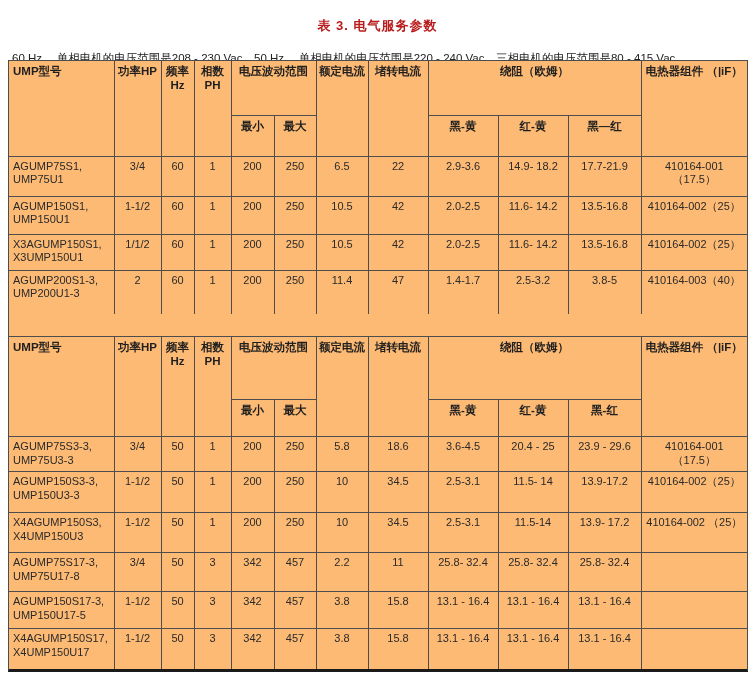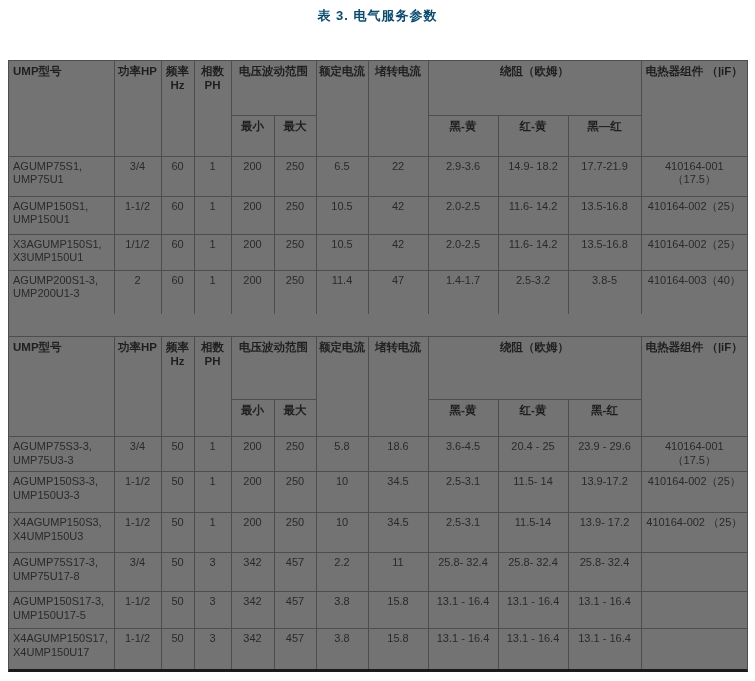--- a/index.html
+++ b/index.html
@@ -5,30 +5,30 @@
   html,body{margin:0;padding:0;background:#ffffff;}
   body{
     width:755px;height:681px;
     font-family:"Liberation Sans","DejaVu Sans",sans-serif;
     color:#2a2a2a;
     position:relative;
   }
   .page{position:relative;width:755px;height:681px;overflow:hidden;}
   .doc-title{
     text-align:center;font-weight:bold;font-size:13px;
-    padding-top:7px;letter-spacing:1px;color:#0c4a6e;
+    padding-top:17px;letter-spacing:1px;color:#b91c1c;
   }
   .voltage-note{
     font-size:11.5px;margin:16px 0 0 12px;color:#222;
     white-space:nowrap;
   }
   .table-box{
     position:absolute;left:8px;top:60px;width:738px;
     border:1px solid #4d4d4d;border-bottom:3px solid #1a1a1a;
-    background:#737373;
+    background:#fdba74;
   }
   table{border-collapse:collapse;table-layout:fixed;width:100%;}
   td{
     border:1px solid #4d4d4d;
     font-size:11px;vertical-align:top;text-align:center;
     padding:3px 2px 2px 2px;overflow:hidden;color:#2a2a2a;
     white-space:pre-line;line-height:1.25;
   }
   td.left{text-align:left;padding-left:4px;}
   tr.h1 td,tr.h2 td{font-weight:bold;font-size:11.5px;color:#1f1f1f;}
@@ -45,20 +45,21 @@
   col.c-w1{width:70px;} col.c-w2{width:70px;} col.c-w3{width:73px;}
   col.c-heat{width:106px;}
 </style>
 </head>
 <body>
 
 <div class="page">
 
   <div class="doc-title">表 3. 电气服务参数</div>
 
+  <div class="voltage-note">60 Hz， 单相电机的电压范围是208 - 230 Vac。50 Hz， 单相电机的电压范围是220 - 240 Vac。三相电机的电压范围是80 - 415 Vac。</div>
 
   <div class="table-box">
 
     <table id="t60">
       <colgroup>
         <col class="c-model">
           <col class="c-hp">
           <col class="c-hz">
           <col class="c-ph">
         <col class="c-vmin">

